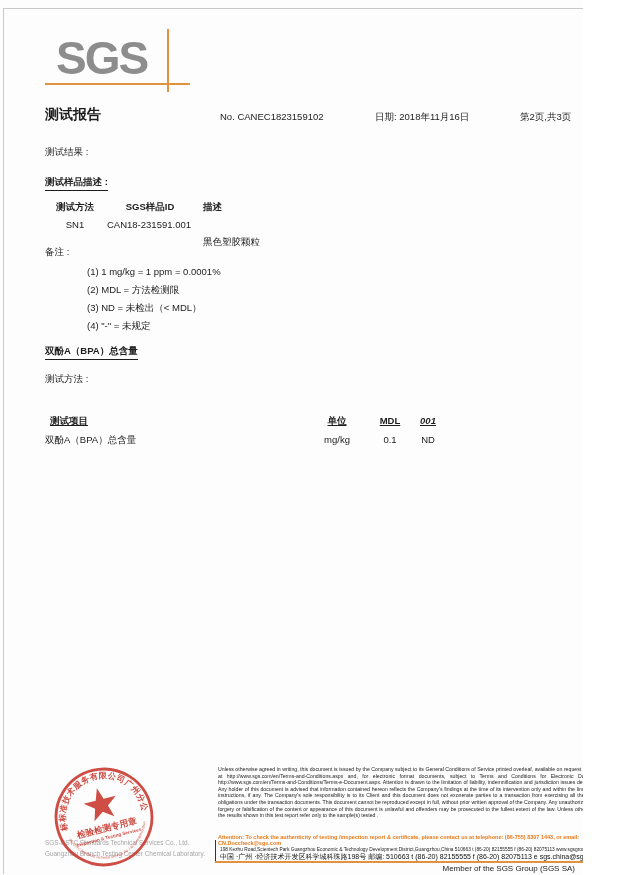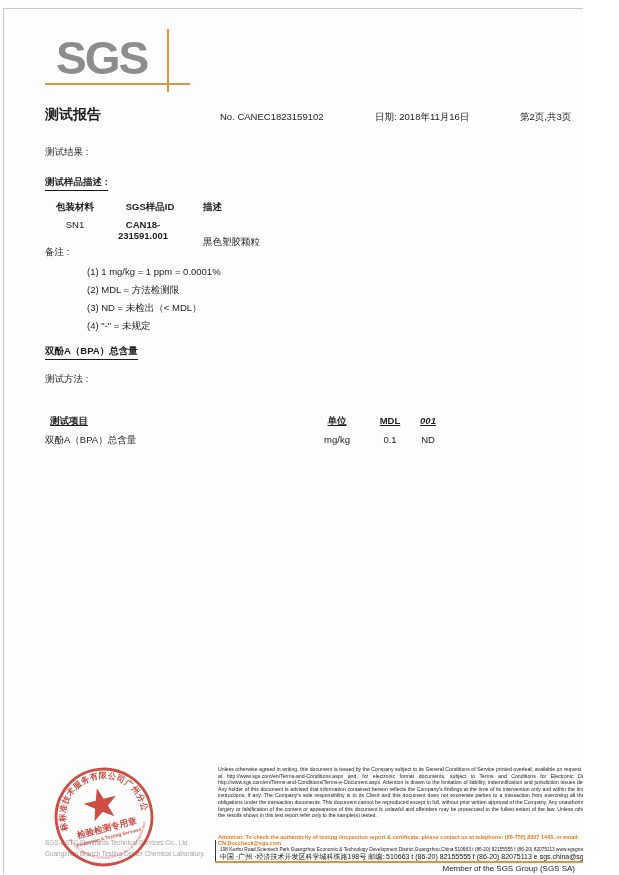--- a/index.html
+++ b/index.html
@@ -50,25 +50,25 @@
 
   <div class="doc-title cn">测试报告</div>
   <div class="hdr-small" style="left:220px;">No. CANEC1823159102</div>
   <div class="hdr-small cn" style="left:375px;">日期: 2018年11月16日</div>
   <div class="hdr-small cn" style="left:520px;">第2页,共3页</div>
 
   <div class="lbl cn" style="left:45px;top:146px;">测试结果 :</div>
 
   <div class="lbl cn bold" style="left:45px;top:176px;"><span class="u">测试样品描述 :</span></div>
 
-  <div class="cell cn bold center" style="left:42px;top:201px;width:66px;">包装材料</div>
+  <div class="cell cn bold center" style="left:42px;top:201px;width:66px;">测试方法</div>
   <div class="cell cn bold center" style="left:108px;top:201px;width:84px;">SGS样品ID</div>
   <div class="cell cn bold" style="left:203px;top:201px;">描述</div>
   <div class="cell center" style="left:42px;top:219px;width:66px;">SN1</div>
-  <div class="cell center" style="left:101px;top:219px;width:84px;font-weight:bold;">CAN18-231591.001</div>
+  <div class="cell center" style="left:107px;top:219px;width:84px;">CAN18-231591.001</div>
   <div class="cell cn" style="left:203px;top:236px;">黑色塑胶颗粒</div>
 
   <div class="lbl cn" style="left:45px;top:246px;">备注 :</div>
 
   <div class="note" style="top:266px;">(1) 1 mg/kg = 1 ppm = 0.0001%</div>
   <div class="note cn" style="top:284px;">(2) MDL = 方法检测限</div>
   <div class="note cn" style="top:302px;">(3) ND = 未检出（&lt; MDL）</div>
   <div class="note cn" style="top:320px;">(4) "-" = 未规定</div>
 
   <div class="lbl cn bold" style="left:45px;top:345px;"><span class="u">双酚A（BPA）总含量</span></div>

